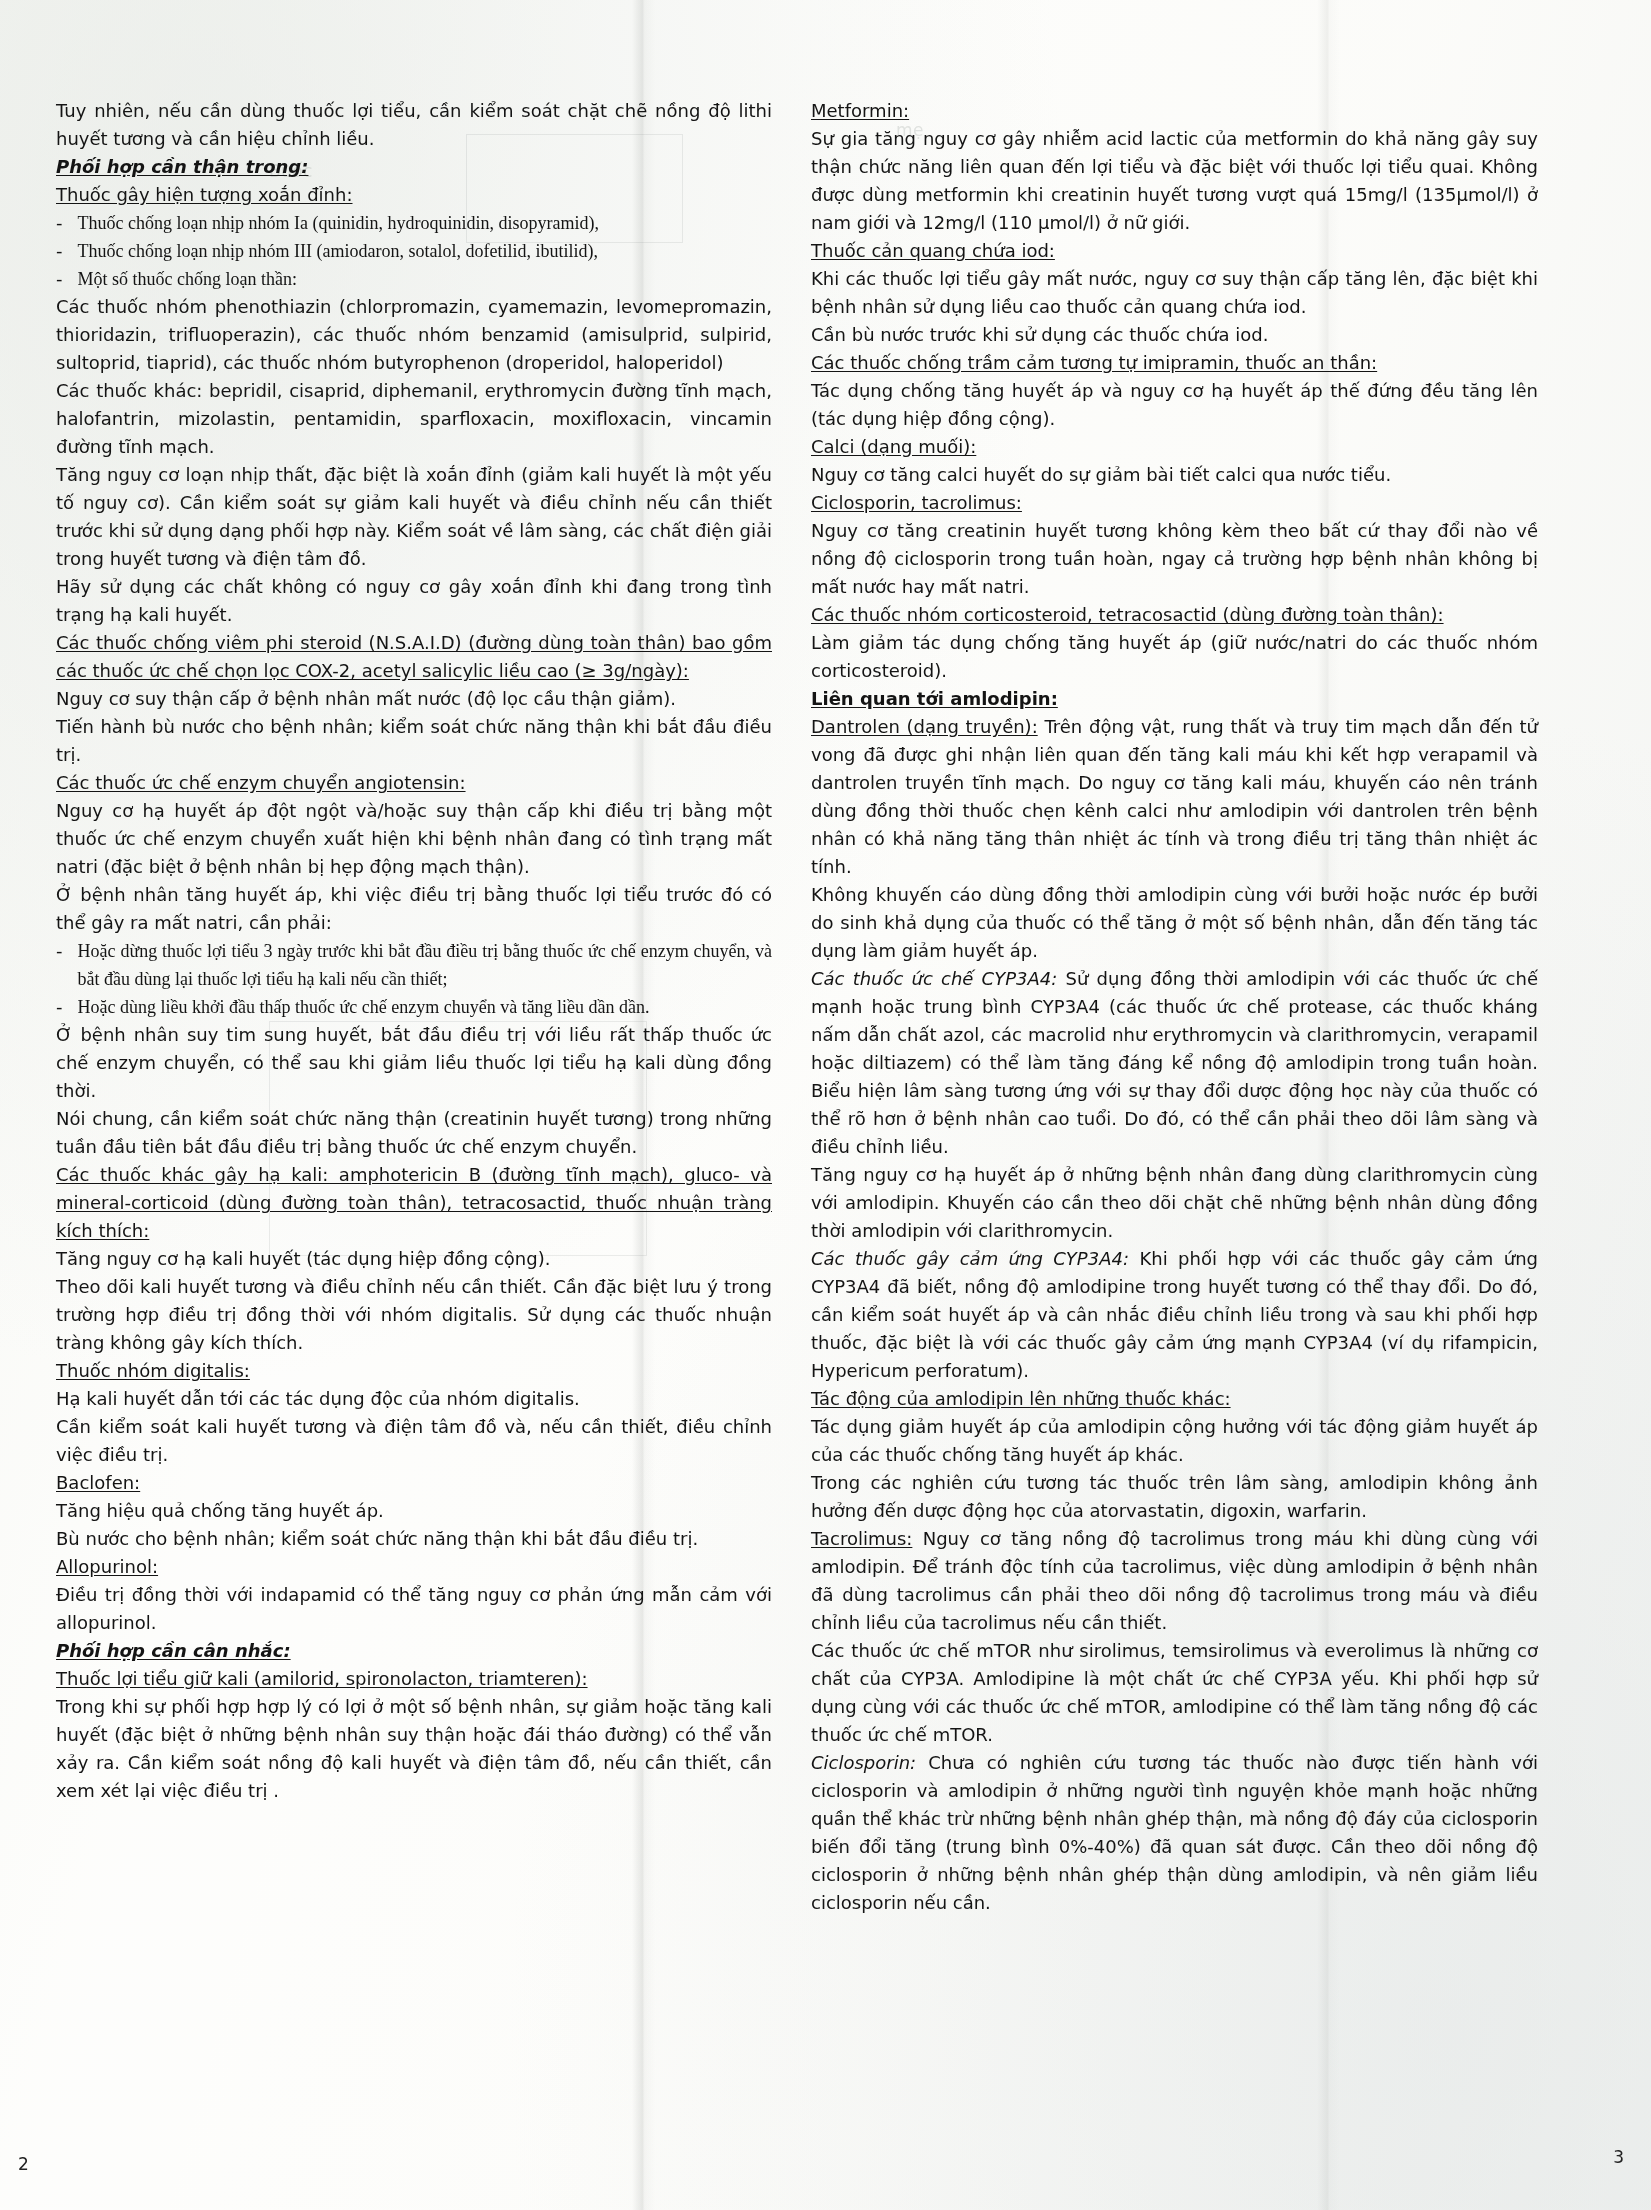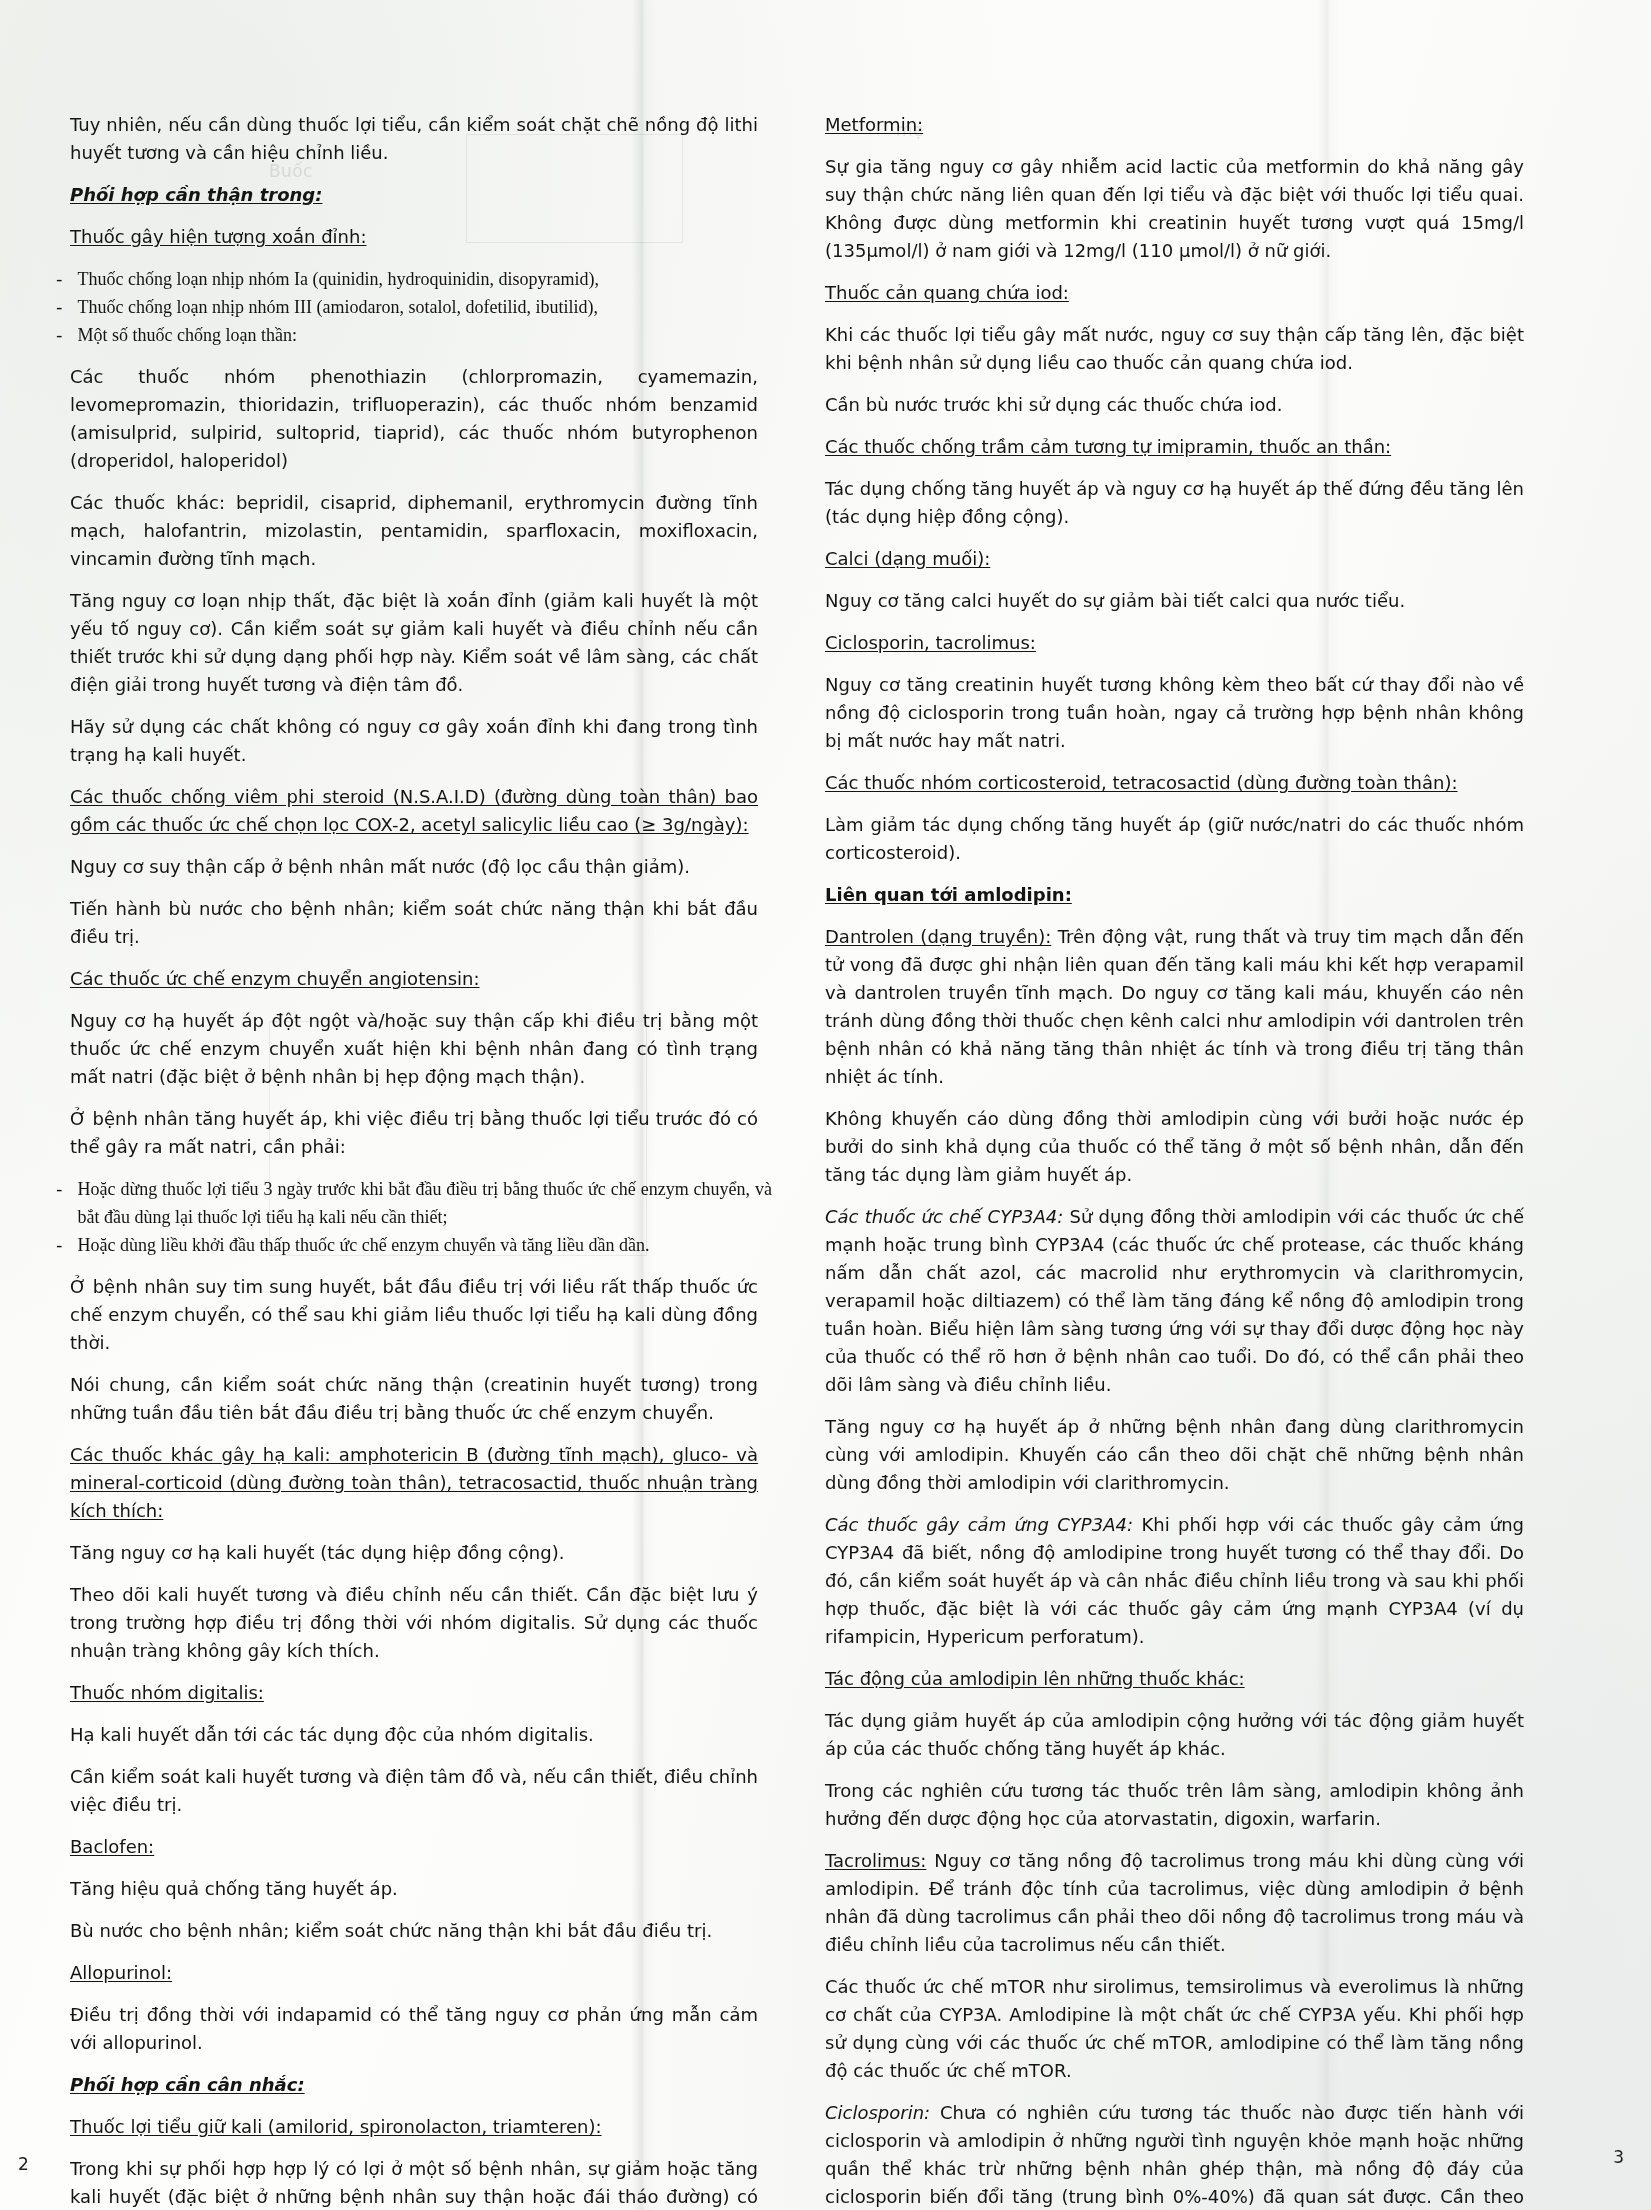--- a/index.html
+++ b/index.html
@@ -44,21 +44,21 @@
   }
   .col {
     width: 716px;
     font-size: 18px;
     line-height: 28px;
     text-align: justify;
     text-justify: inter-word;
   }
   .col.right { width: 727px; }
   p {
-    margin: 14px;
+    margin: 0;
   }
   .hdr-ui {
     text-decoration: underline;
     text-underline-offset: 1.8px;
   }
   .hdr-bu {
     font-weight: bold;
     text-decoration: underline;
     text-underline-offset: 1.8px;
   }

